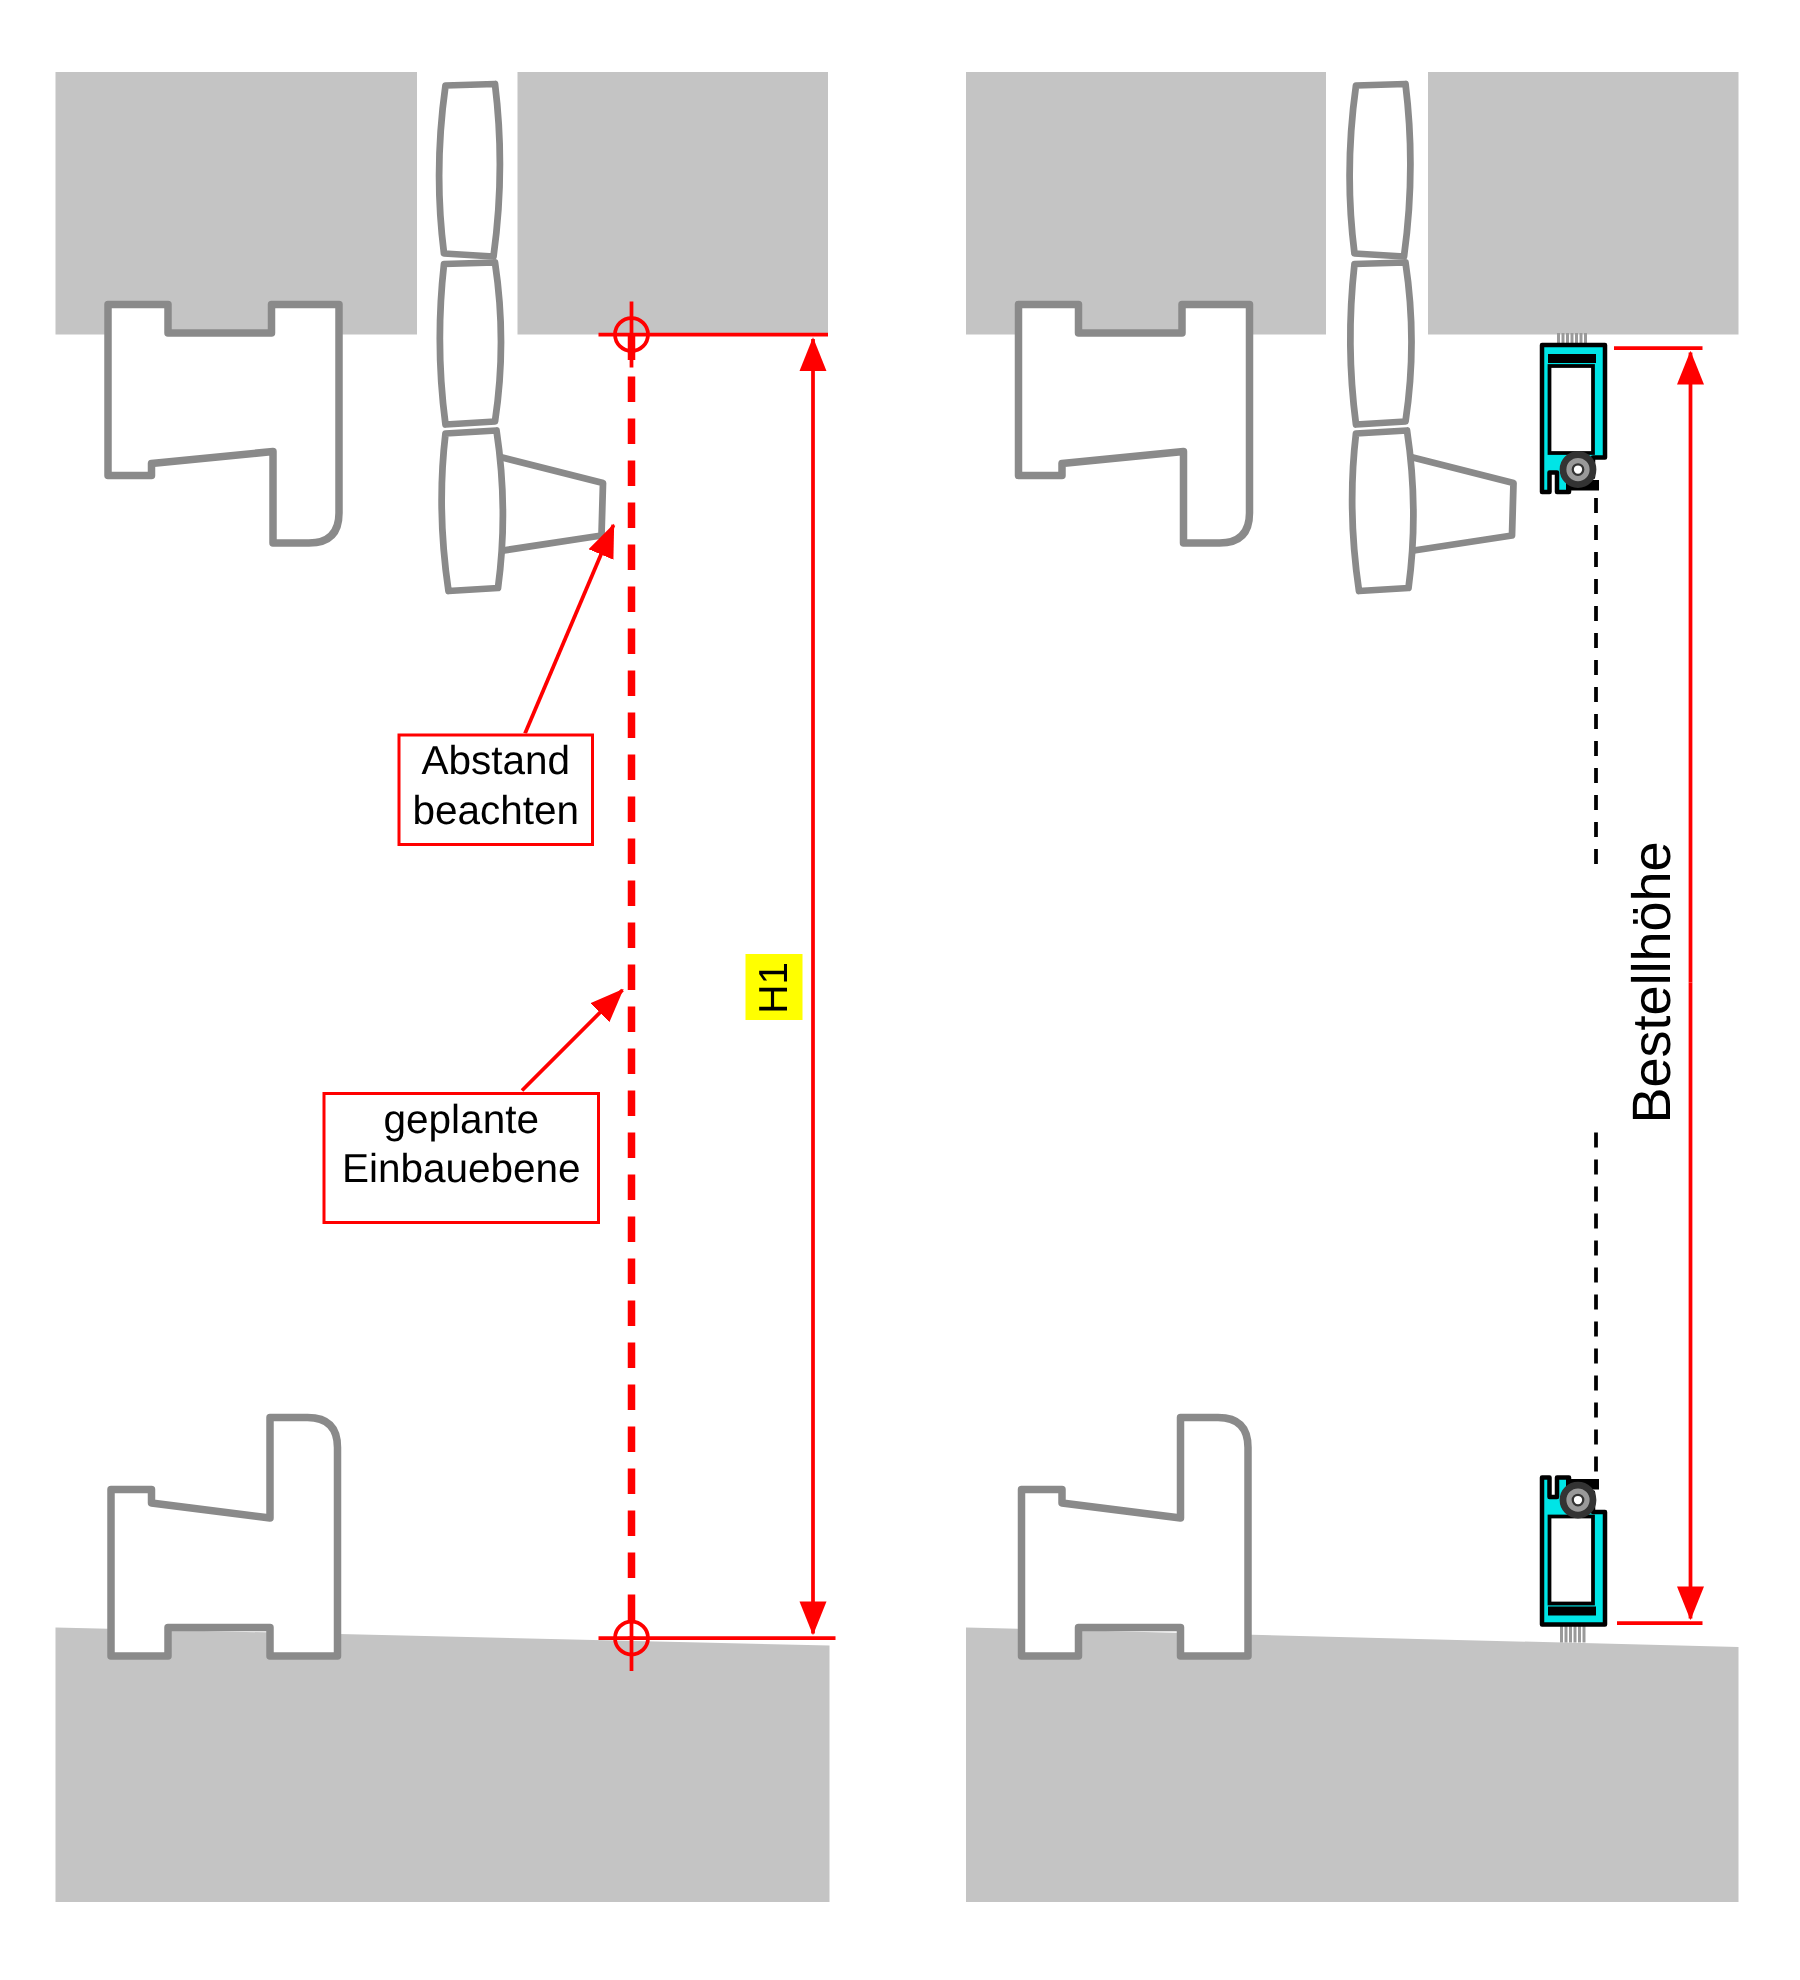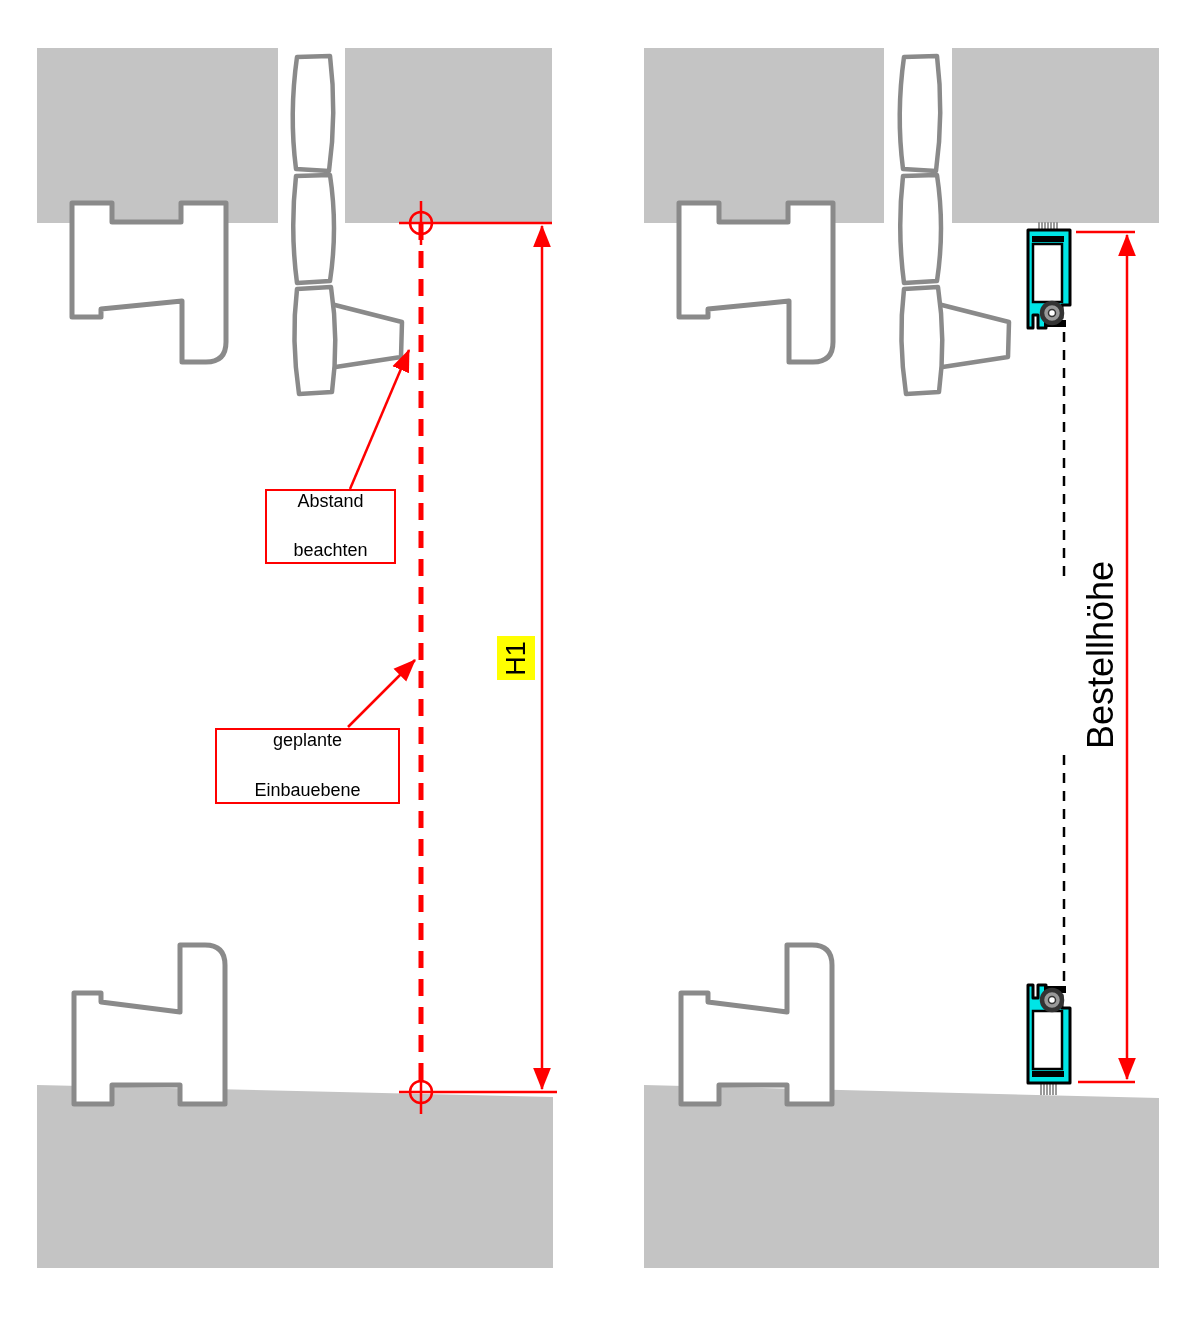--- a/index.html
+++ b/index.html
@@ -10,41 +10,41 @@
     font-family:"Liberation Sans","DejaVu Sans",sans-serif;
     overflow:hidden;
   }
   #stage svg{position:absolute;left:0;top:0;}
   .callout{
     position:absolute;
     border:2.5px solid #ff0000;
     background:#ffffff;
     color:#000000;
     display:flex;flex-direction:column;
-    align-items:center;justify-content:space-between;
-    font-size:18px;line-height:1.22;
+    align-items:center;justify-content:flex-start;
+    font-size:27px;line-height:1.22;
     text-align:center;
     box-sizing:border-box;
     white-space:nowrap;
   }
   .vlabel{
     position:absolute;
     display:flex;align-items:center;justify-content:center;
   }
   .vlabel span{
     transform:rotate(-90deg);
     white-space:nowrap;
     color:#000000;
   }
   #h1-label{left:497px;top:636px;width:38px;height:44px;background:#ffff00;}
   #h1-label span{font-size:27px;background:#ffff00;padding:0 2px;}
   #bestellhoehe-label{left:1078px;top:573px;width:46px;height:164px;}
   #bestellhoehe-label span{font-size:36px;}
   #callout-abstand{left:265px;top:489px;width:131px;height:75px;}
-  #callout-einbauebene{left:215px;top:728px;width:185px;height:76px;}
+  #callout-einbauebene{left:215px;top:728px;width:185px;height:88px;}
 </style>
 </head>
 <body>
 
 <div id="stage">
 
 <svg width="1200" height="1320" viewBox="0 0 1200 1320">
   <defs>
     <marker id="arrRed" viewBox="0 0 10 10" refX="9.5" refY="5" markerWidth="9" markerHeight="9" orient="auto">
       <path d="M0,1 L10,5 L0,9 Z" fill="#ff0000"></path>

